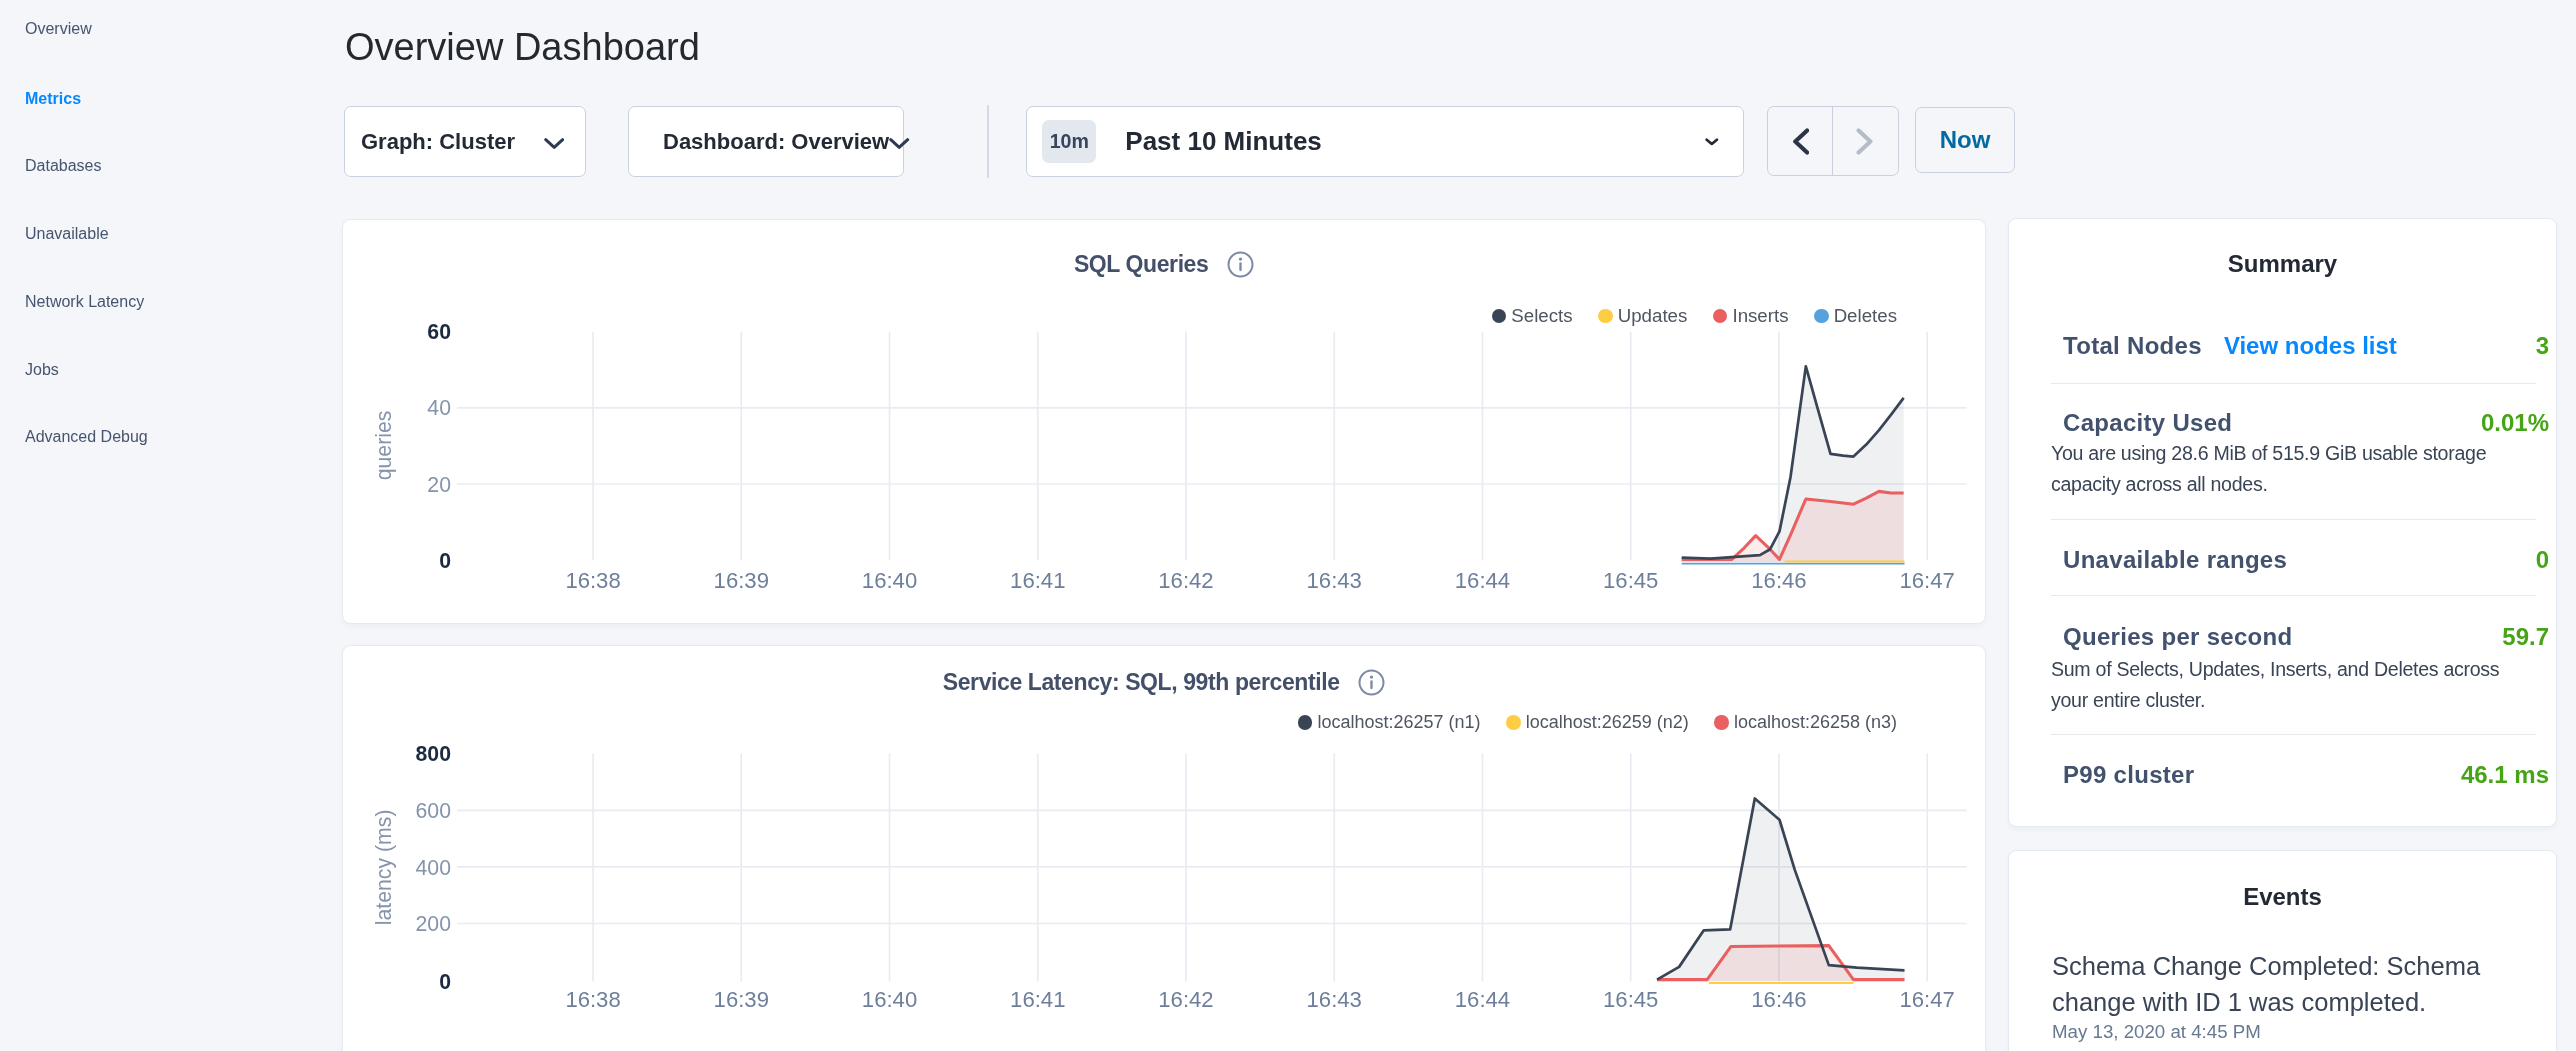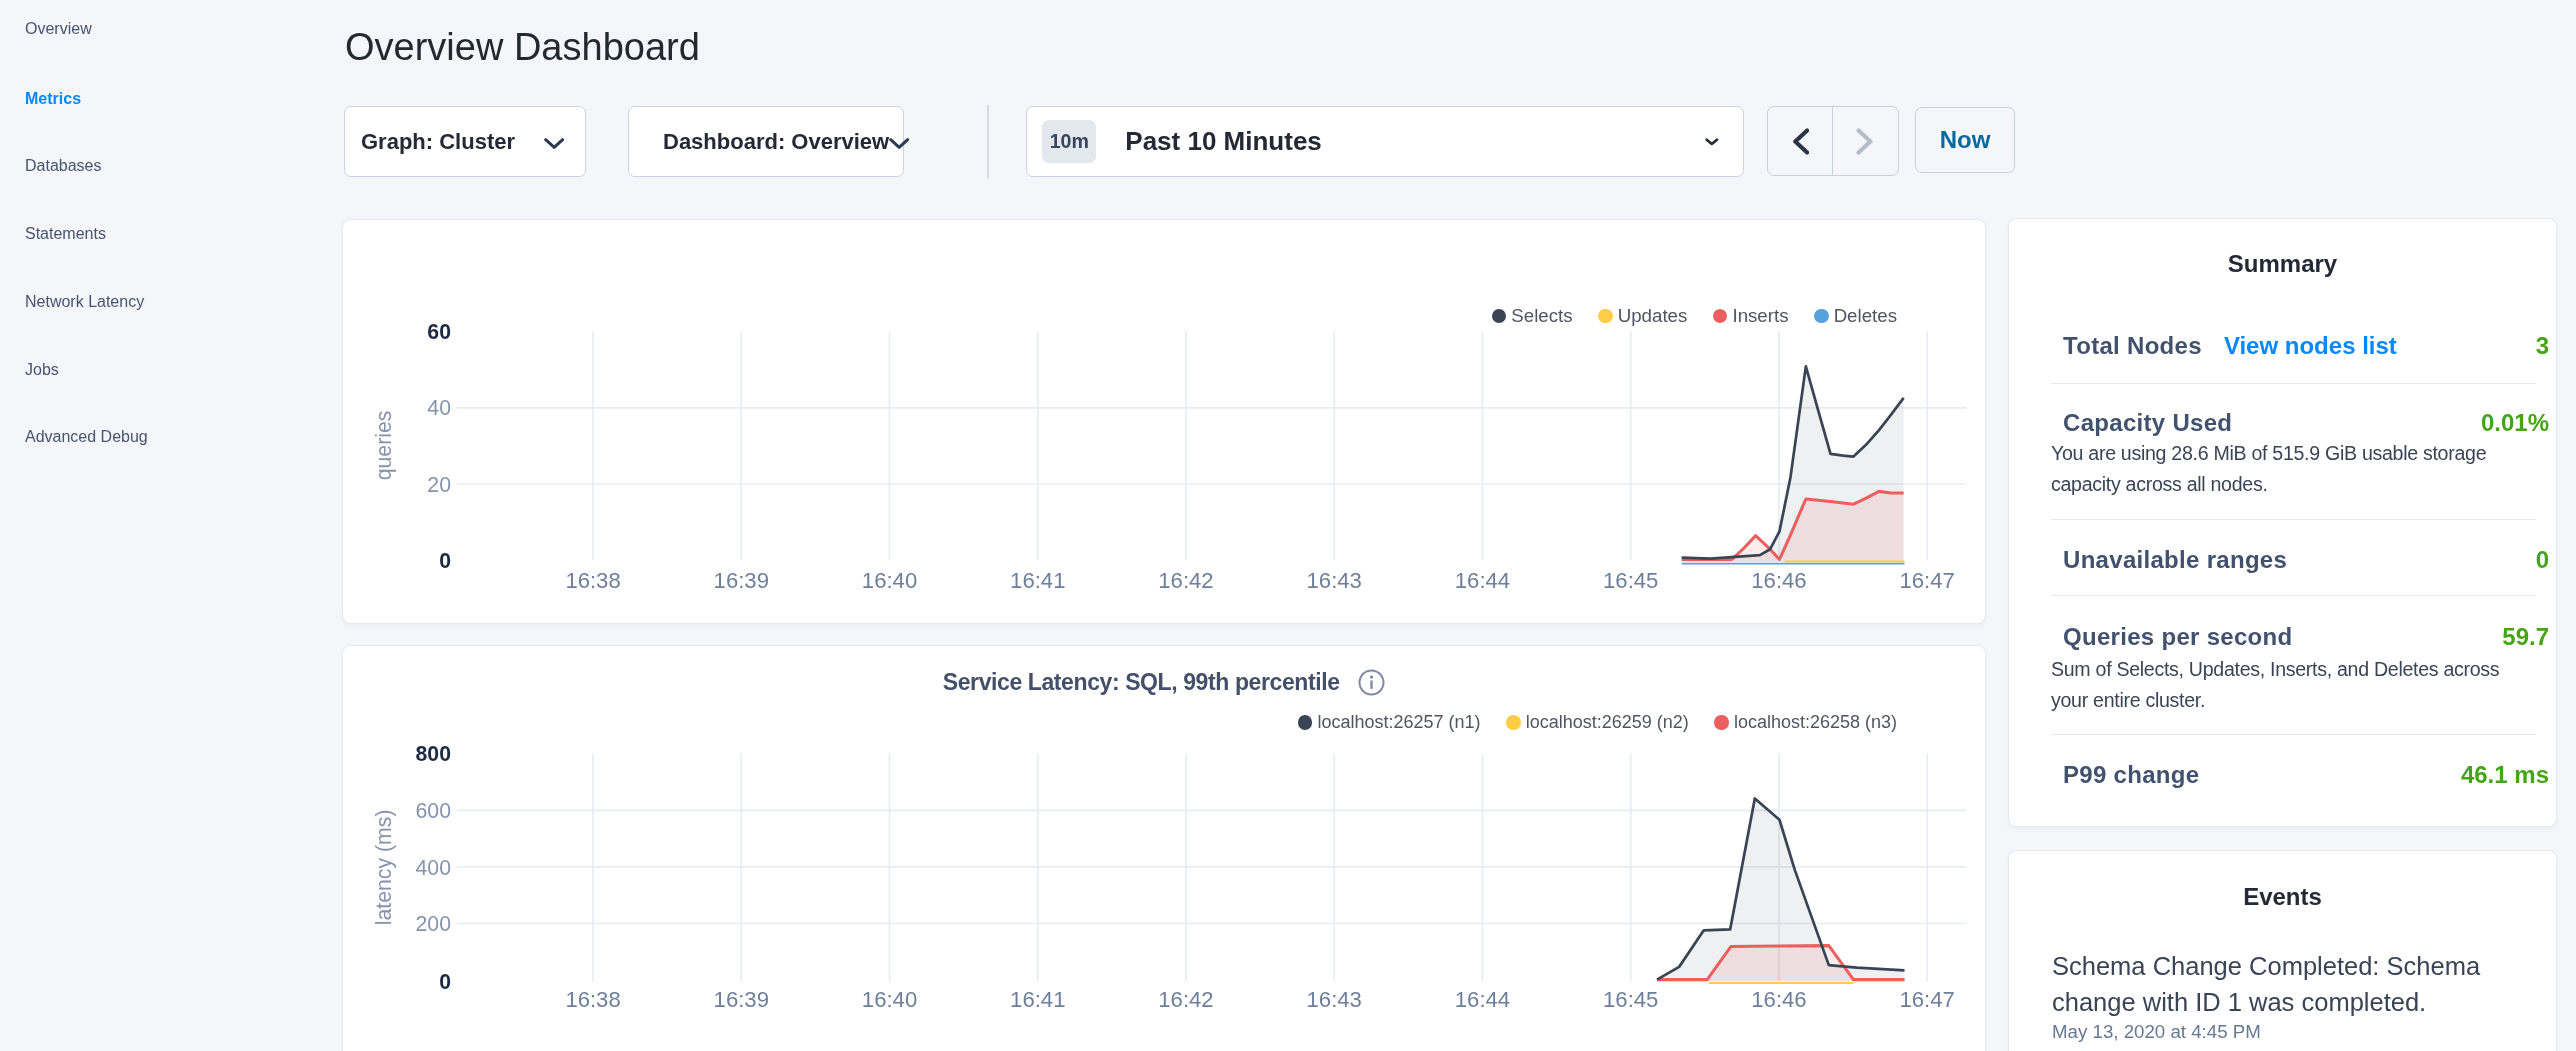--- a/index.html
+++ b/index.html
@@ -18,21 +18,21 @@
 .srow b { font-size:24px; color:#42526e; letter-spacing:0.3px; }
 .srow .val { margin-left:auto; font-size:24px; font-weight:bold; color:#46a417; }
 .sdesc { position:absolute; left:42px; width:476px; font-size:19.6px; letter-spacing:-0.3px; color:#394455; line-height:31px; }
 .sdiv { position:absolute; left:42px; width:485px; border-top:1.7px solid #e9e9eb; }
 </style></head>
 <body>
 
 <div class="nav" style="top:20.4px">Overview</div>
 <div class="nav" style="top:90px; color:#0788ff; font-weight:bold">Metrics</div>
 <div class="nav" style="top:157px">Databases</div>
-<div class="nav" style="top:225px">Statements</div>
+<div class="nav" style="top:225px">Unavailable</div>
 <div class="nav" style="top:293px">Network Latency</div>
 <div class="nav" style="top:361px">Jobs</div>
 <div class="nav" style="top:428px">Advanced Debug</div>
 
 <div class="abs" style="left:345px; top:25.5px; font-size:38px; color:#24282f">Overview Dashboard</div>
 
 <div class="btn" style="left:344px; top:106px; width:242px; height:71px; padding-left:16px">Graph: Cluster<span style="margin-left:auto; margin-right:21px"><svg width="20.4" height="11" viewBox="0 0 24 13" style="flex:none">
         <polyline points="2,2 12.0,11 22,2" fill="none" stroke="#2c3a52" stroke-width="3.6" stroke-linecap="round" stroke-linejoin="round"></polyline>
       </svg></span></div>
 <div class="btn" style="left:628px; top:106px; width:276px; height:71px; padding-left:34px">Dashboard: Overview<span style="margin-left:auto; margin-right:13.6px"><svg width="20.4" height="11" viewBox="0 0 24 13" style="flex:none">
@@ -54,20 +54,25 @@
   </span>
   <span style="width:65px; height:100%; display:flex; align-items:center; justify-content:center">
     <svg width="18.7" height="27" viewBox="0 0 22 32">
         <polyline points="3,3 17,16 3,29" fill="none" stroke="#b6bdc9" stroke-width="5" stroke-linecap="round" stroke-linejoin="round"></polyline>
       </svg>
   </span>
 </div>
 <div class="btn" style="left:1915px; top:107px; width:100px; height:66px; background:transparent; justify-content:center; color:#0369a1; font-size:24px">Now</div>
 
 <div class="card" style="left:342px; top:219px; width:1644px; height:405px">
+  <div class="ctitle" style="top:31px">SQL Queries <svg width="27" height="27" viewBox="0 0 32 32" style="flex:none">
+        <circle cx="16" cy="16" r="14.2" fill="none" stroke="#7e8aa5" stroke-width="2.4"></circle>
+        <circle cx="16" cy="9.6" r="2" fill="#7e8aa5"></circle>
+        <rect x="14.6" y="13.4" width="2.8" height="10.5" rx="1.3" fill="#7e8aa5"></rect>
+      </svg></div>
   <div class="clegend" style="top:85px">
       <span class="litem">
         <span class="ldot" style="background:#394455"></span>
         <span style="font-size:18.7px">Selects</span>
       </span>
       <span class="litem">
         <span class="ldot" style="background:#ffcd44"></span>
         <span style="font-size:18.7px">Updates</span>
       </span>
       <span class="litem">
@@ -193,21 +198,21 @@
       <span class="val">0</span>
     </div>
   <div class="sdiv" style="top:376px"></div>
   <div class="srow" style="top:404px">
       <b>Queries per second</b>
       <span class="val">59.7</span>
     </div>
   <div class="sdesc" style="top:435px">Sum of Selects, Updates, Inserts, and Deletes across your entire cluster.</div>
   <div class="sdiv" style="top:515px"></div>
   <div class="srow" style="top:542px">
-      <b>P99 change</b>
+      <b>P99 cluster</b>
       <span class="val">46.1 ms</span>
     </div>
 </div>
 
 <div class="card" style="left:2008px; top:850px; width:549px; height:340px">
   <div class="abs" style="left:0; top:32px; width:100%; text-align:center; font-size:24px; font-weight:bold; color:#242a35">Events</div>
   <div class="abs" style="left:43px; top:97px; width:463px; font-size:25.5px; color:#394455; line-height:36px">Schema Change Completed: Schema change with ID 1 was completed.</div>
   <div class="abs" style="left:43px; top:170px; font-size:18.7px; color:#667892">May 13, 2020 at 4:45 PM</div>
 </div>
 

